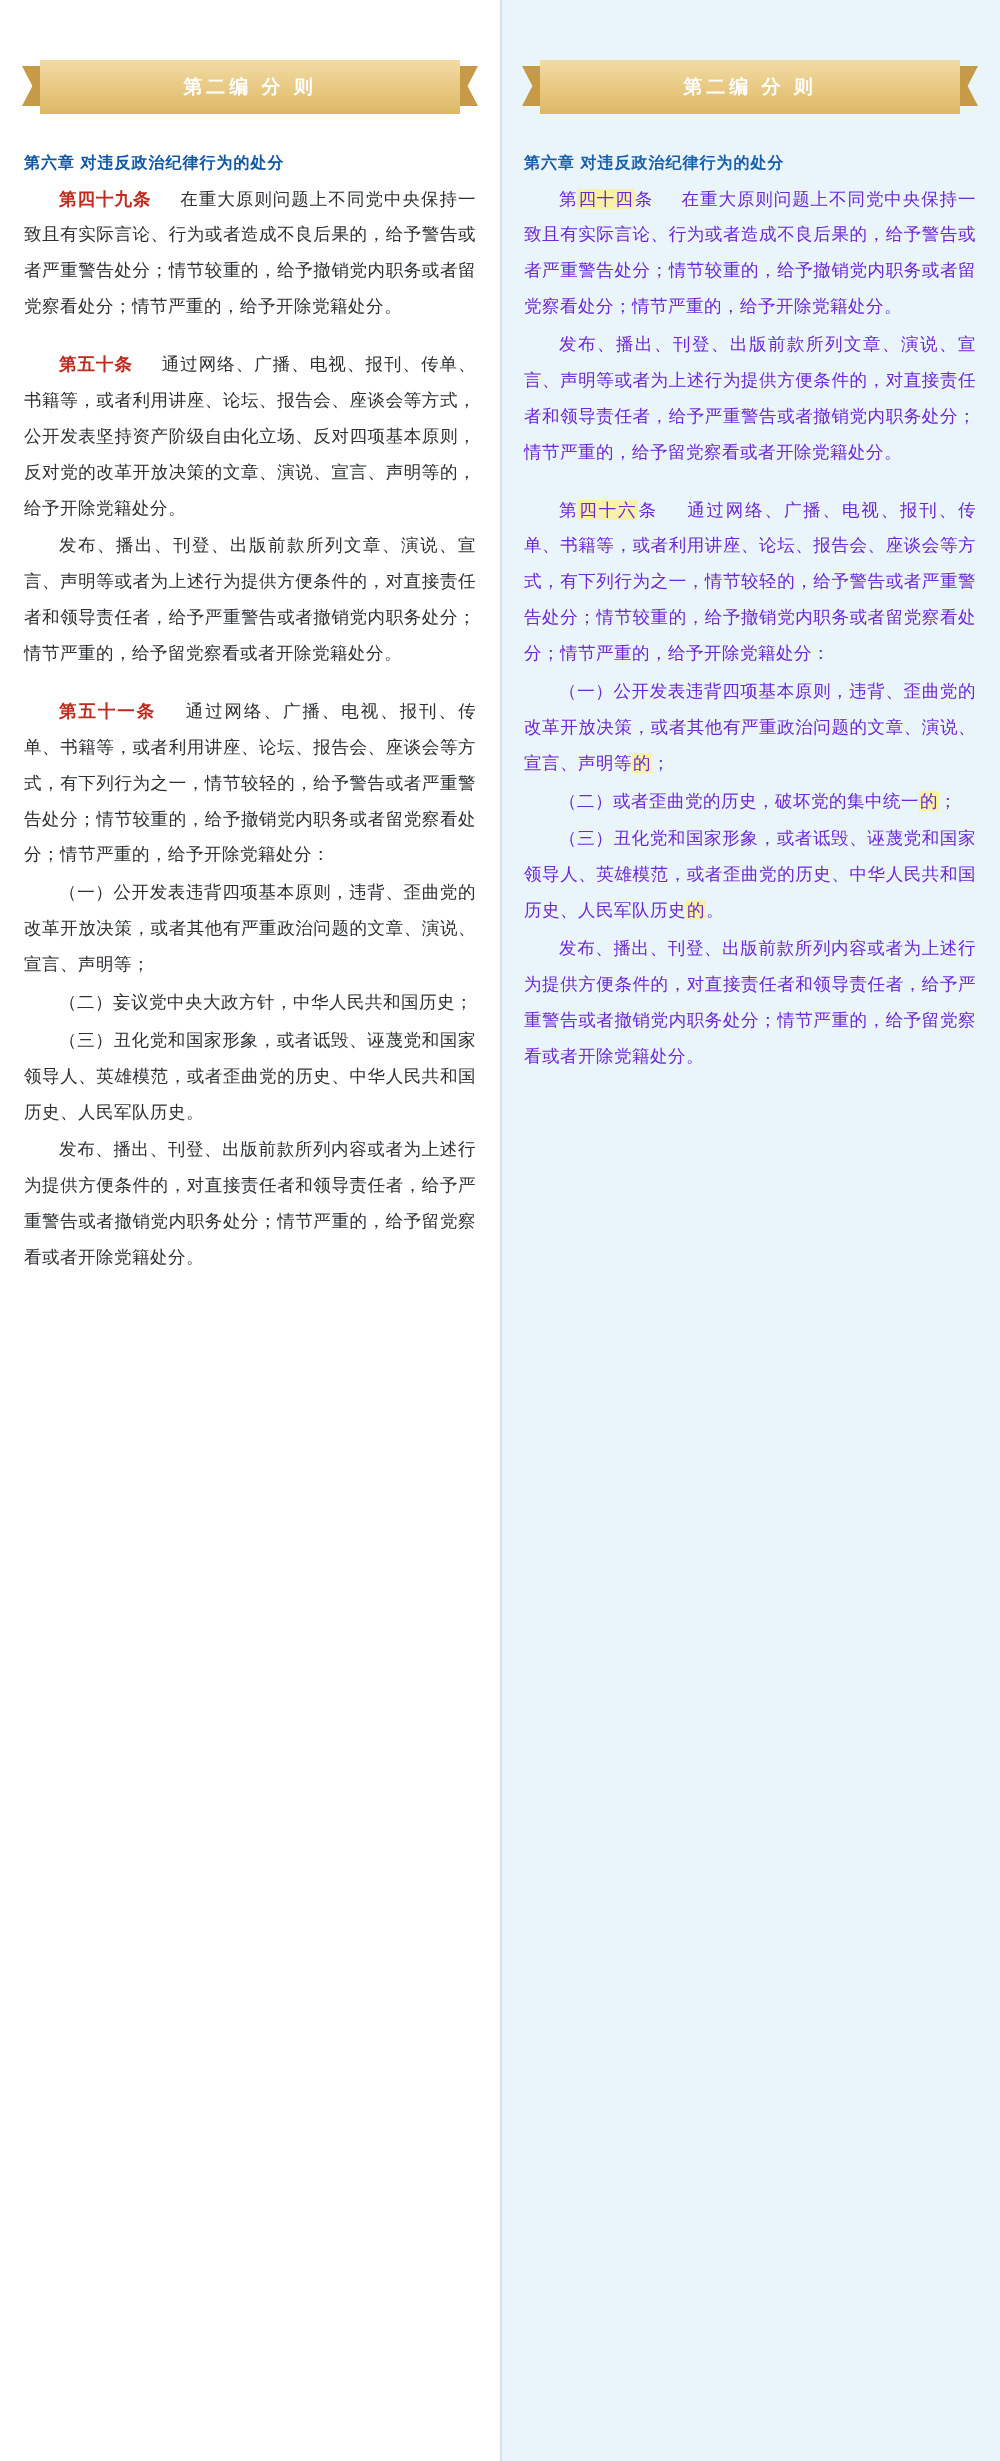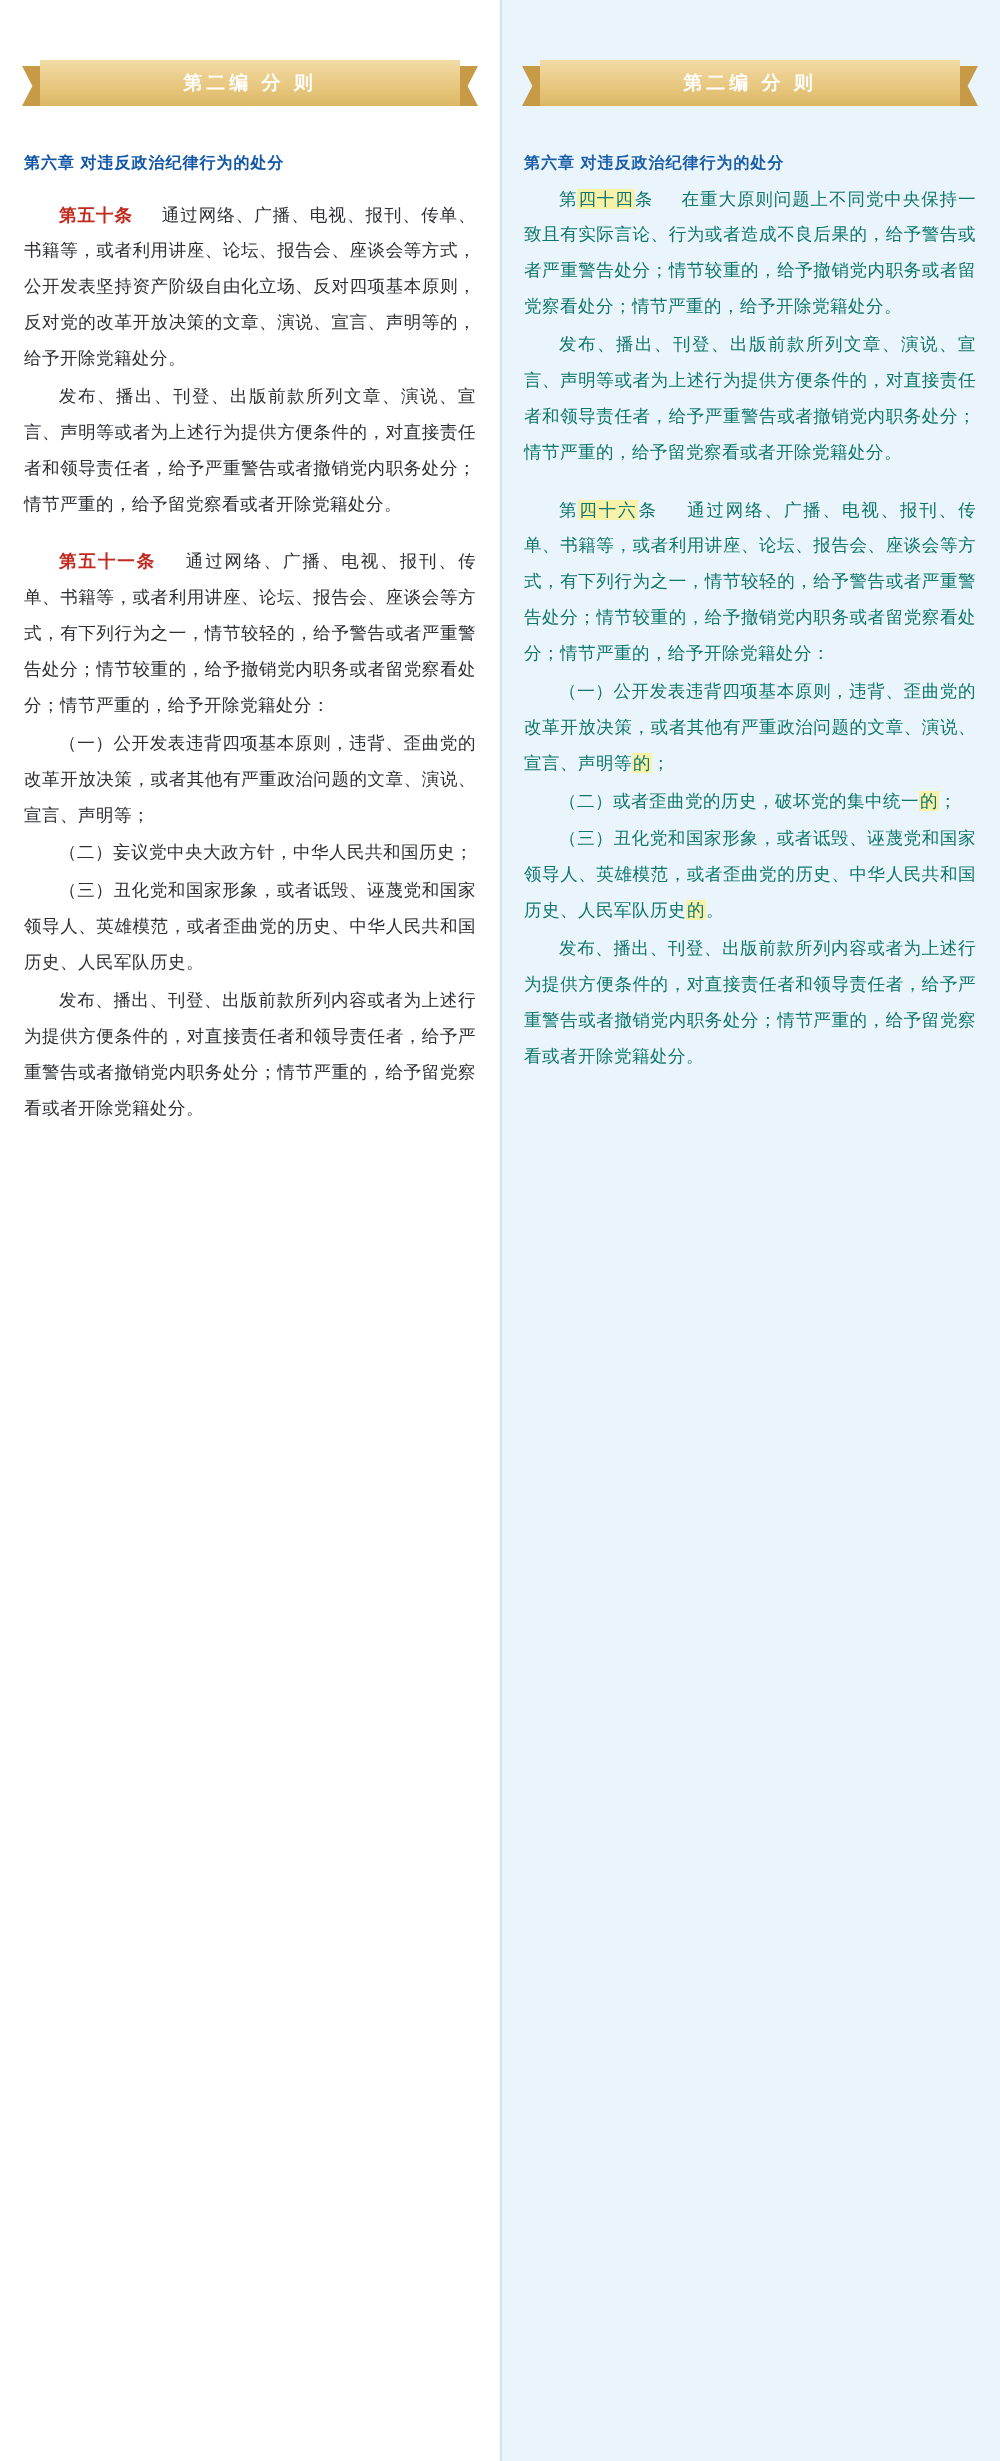--- a/index.html
+++ b/index.html
@@ -50,21 +50,21 @@
     left: 22px;
     right: 22px;
     top: 32px;
     height: 46px;
   }
   .ribbon-body {
     position: absolute;
     left: 18px;
     right: 18px;
     top: 0;
-    height: 46px;
+    height: 54px;
     background: linear-gradient(180deg, #f2dba6 0%, #e8c880 55%, #dcb766 100%);
     display: flex;
     align-items: center;
     justify-content: center;
   }
   .ribbon-left-tail, .ribbon-right-tail {
     position: absolute;
     top: 6px;
     width: 26px;
     height: 40px;
@@ -97,21 +97,21 @@
   .col-right .chapter-title { color: #1a5fa8; }
 
   .body-block {
     margin: 0 24px;
     font-size: 17.5px;
     line-height: 2.05;
     text-align: justify;
     letter-spacing: 0.5px;
   }
   .col-left .body-block { color: #2d2f33; }
-  .col-right .body-block { color: #0f766e; }
+  .col-right .body-block { color: #6d28d9; }
 
   p.para {
     margin: 0 0 2px 0;
     text-indent: 2em;
   }
   p.para.gap {
     margin-top: 22px;
   }
 
   .art-num {
@@ -141,20 +141,23 @@
         <div class="ribbon-body">
           <span class="ribbon-text">第二编  分  则</span>
         </div>
       </div>
     </div>
 
     <div class="chapter-title">第六章 对违反政治纪律行为的处分</div>
 
     <div class="body-block">
 
+      <p class="para">
+        <span class="art-num">第</span><span class="art-num">四十九</span><span class="art-num">条</span><span class="sp"></span><span>在重大原则问题上不同党中央保持一致且有实际言论、行为或者造成不良后果的，给予警告或者严重警告处分；情节较重的，给予撤销党内职务或者留党察看处分；情节严重的，给予开除党籍处分。</span>
+      </p>
 
       <p class="para gap">
         <span class="art-num">第</span><span class="art-num">五十</span><span class="art-num">条</span><span class="sp"></span><span>通过网络、广播、电视、报刊、传单、书籍等，或者利用讲座、论坛、报告会、座谈会等方式，公开发表坚持资产阶级自由化立场、反对四项基本原则，反对党的改革开放决策的文章、演说、宣言、声明等的，给予开除党籍处分。</span>
       </p>
 
       <p class="para">
         <span>发布、播出、刊登、出版前款所列文章、演说、宣言、声明等或者为上述行为提供方便条件的，对直接责任者和领导责任者，给予严重警告或者撤销党内职务处分；情节严重的，给予留党察看或者开除党籍处分。</span>
       </p>
 
       <p class="para gap">

